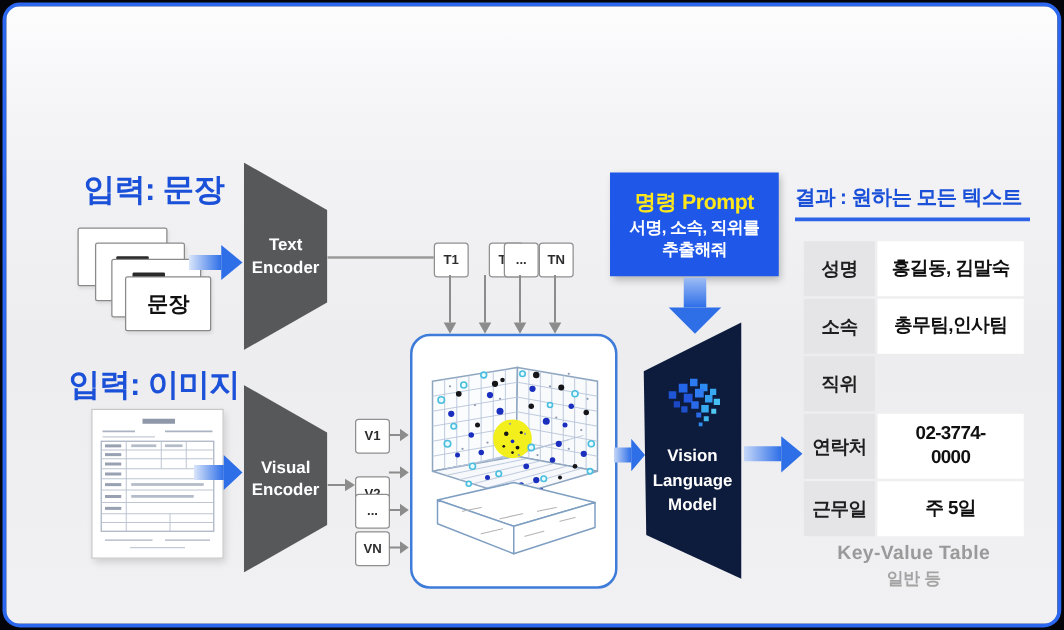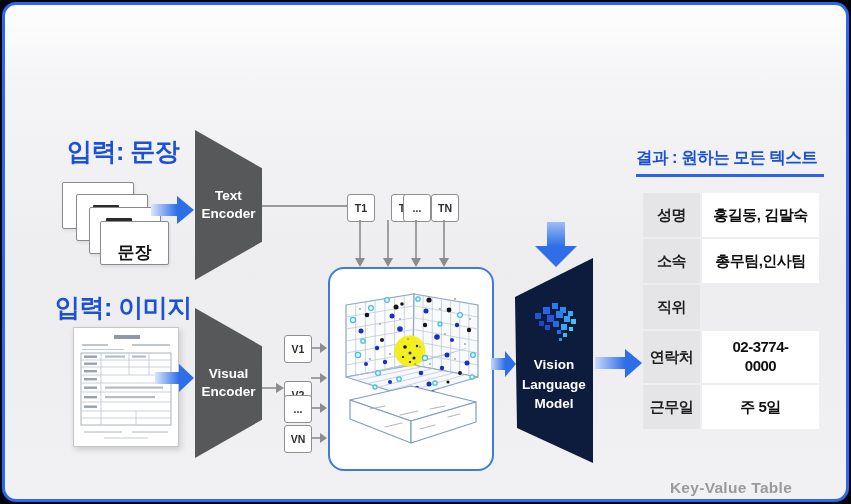--- a/index.html
+++ b/index.html
@@ -10,21 +10,21 @@
         overflow:hidden;}
   .title-bar{position:absolute;left:27px;top:26px;width:793px;height:68px;background:#dee3f7;
              border-radius:6px;display:flex;align-items:center;justify-content:center;}
   .title-text{font-size:21px;font-weight:800;color:#15161a;letter-spacing:-0.2px;}
   .sec-label{position:absolute;font-size:25px;font-weight:800;color:#1b50d8;letter-spacing:-0.5px;}
   
   .stack{position:absolute;left:57px;top:177px;width:110px;height:86px;}
   .scard{position:absolute;width:70px;height:45px;background:#fff;border:1.5px solid #8a8a8a;
          border-radius:2px;box-shadow:1px 2px 3px rgba(0,0,0,.08);}
   .smudge{position:absolute;left:16px;top:10px;width:26px;height:6px;background:#2a2a2a;border-radius:1px;}
-  .scard-front{display:flex;align-items:flex-end;justify-content:center;
+  .scard-front{display:flex;align-items:center;justify-content:center;
                font-size:17px;font-weight:800;color:#111;}
   
   .encoder{position:absolute;width:67px;height:150px;background:#57585a;
            clip-path:polygon(0 0,100% 25.5%,100% 74.5%,0 100%);
            display:flex;align-items:center;justify-content:center;text-align:center;
            color:#fff;font-weight:800;font-size:13.5px;line-height:1.35;}
   .hline{position:absolute;background:#9a9a9a;height:1.5px;}
   
   .tok{position:absolute;width:26px;height:26px;background:#fff;border:1.5px solid #8f8f8f;
        border-radius:3px;display:flex;align-items:center;justify-content:center;
@@ -53,21 +53,21 @@
   .kv-table{position:absolute;left:638px;top:188px;width:176px;display:flex;
             flex-direction:column;gap:2px;}
   .kv-row{display:flex;gap:2px;}
   .kv-key{width:57px;background:#e5e5e7;display:flex;align-items:center;justify-content:center;
           font-size:15px;font-weight:800;color:#1f1f1f;letter-spacing:-0.5px;}
   .kv-value{flex:1;background:#fff;display:flex;align-items:center;justify-content:center;
             font-size:15px;font-weight:800;color:#101010;text-align:center;
             white-space:pre-line;letter-spacing:-0.5px;line-height:1.25;}
   .h44{height:44px;} .h52{height:52px;}
   .caption{position:absolute;left:628px;top:429px;width:196px;text-align:center;}
-  .caption-1{font-size:15.5px;color:#9a9a9a;font-weight:600;letter-spacing:0.3px;margin-top:45px;}
+  .caption-1{font-size:15.5px;color:#9a9a9a;font-weight:600;letter-spacing:0.3px;}
   .caption-2{font-size:13.5px;color:#a4a4a4;font-weight:600;margin-top:2px;letter-spacing:-0.3px;}
   .abs{position:absolute;}
 </style>
 </head>
 <body>
 
 <div class="stage">
   <div class="card">
 
 
@@ -352,20 +352,25 @@
           <line x1="40" y1="140" x2="55" y2="137"></line>
             <line x1="70" y1="146" x2="88" y2="142"></line>
           <line x1="100" y1="140" x2="115" y2="137"></line>
             <line x1="55" y1="158" x2="72" y2="154"></line>
           <line x1="90" y1="160" x2="105" y2="156"></line>
             <line x1="118" y1="148" x2="130" y2="145"></line>
         </g>
       </svg>
     </div>
 
+    <div class="prompt-box">
+      <div class="prompt-title">명령 Prompt</div>
+      <div class="prompt-line">서명, 소속, 직위를</div>
+      <div class="prompt-line">추출해줘</div>
+    </div>
 
     <svg class="abs" style="left:528px;top:217px;" width="46" height="46" viewBox="0 0 46 46">
       <defs>
           <linearGradient id="g3" x1="0" y1="0" x2="0" y2="1">
         <stop offset="0" stop-color="#9dbcf4"></stop>
             <stop offset="1" stop-color="#2e6fe8"></stop>
           </linearGradient>
         </defs>
       <rect x="14" y="0" width="18" height="24" fill="url(#g3)"></rect>
       <polygon points="2,24 44,24 23,45" fill="#2e6fe8"></polygon>

